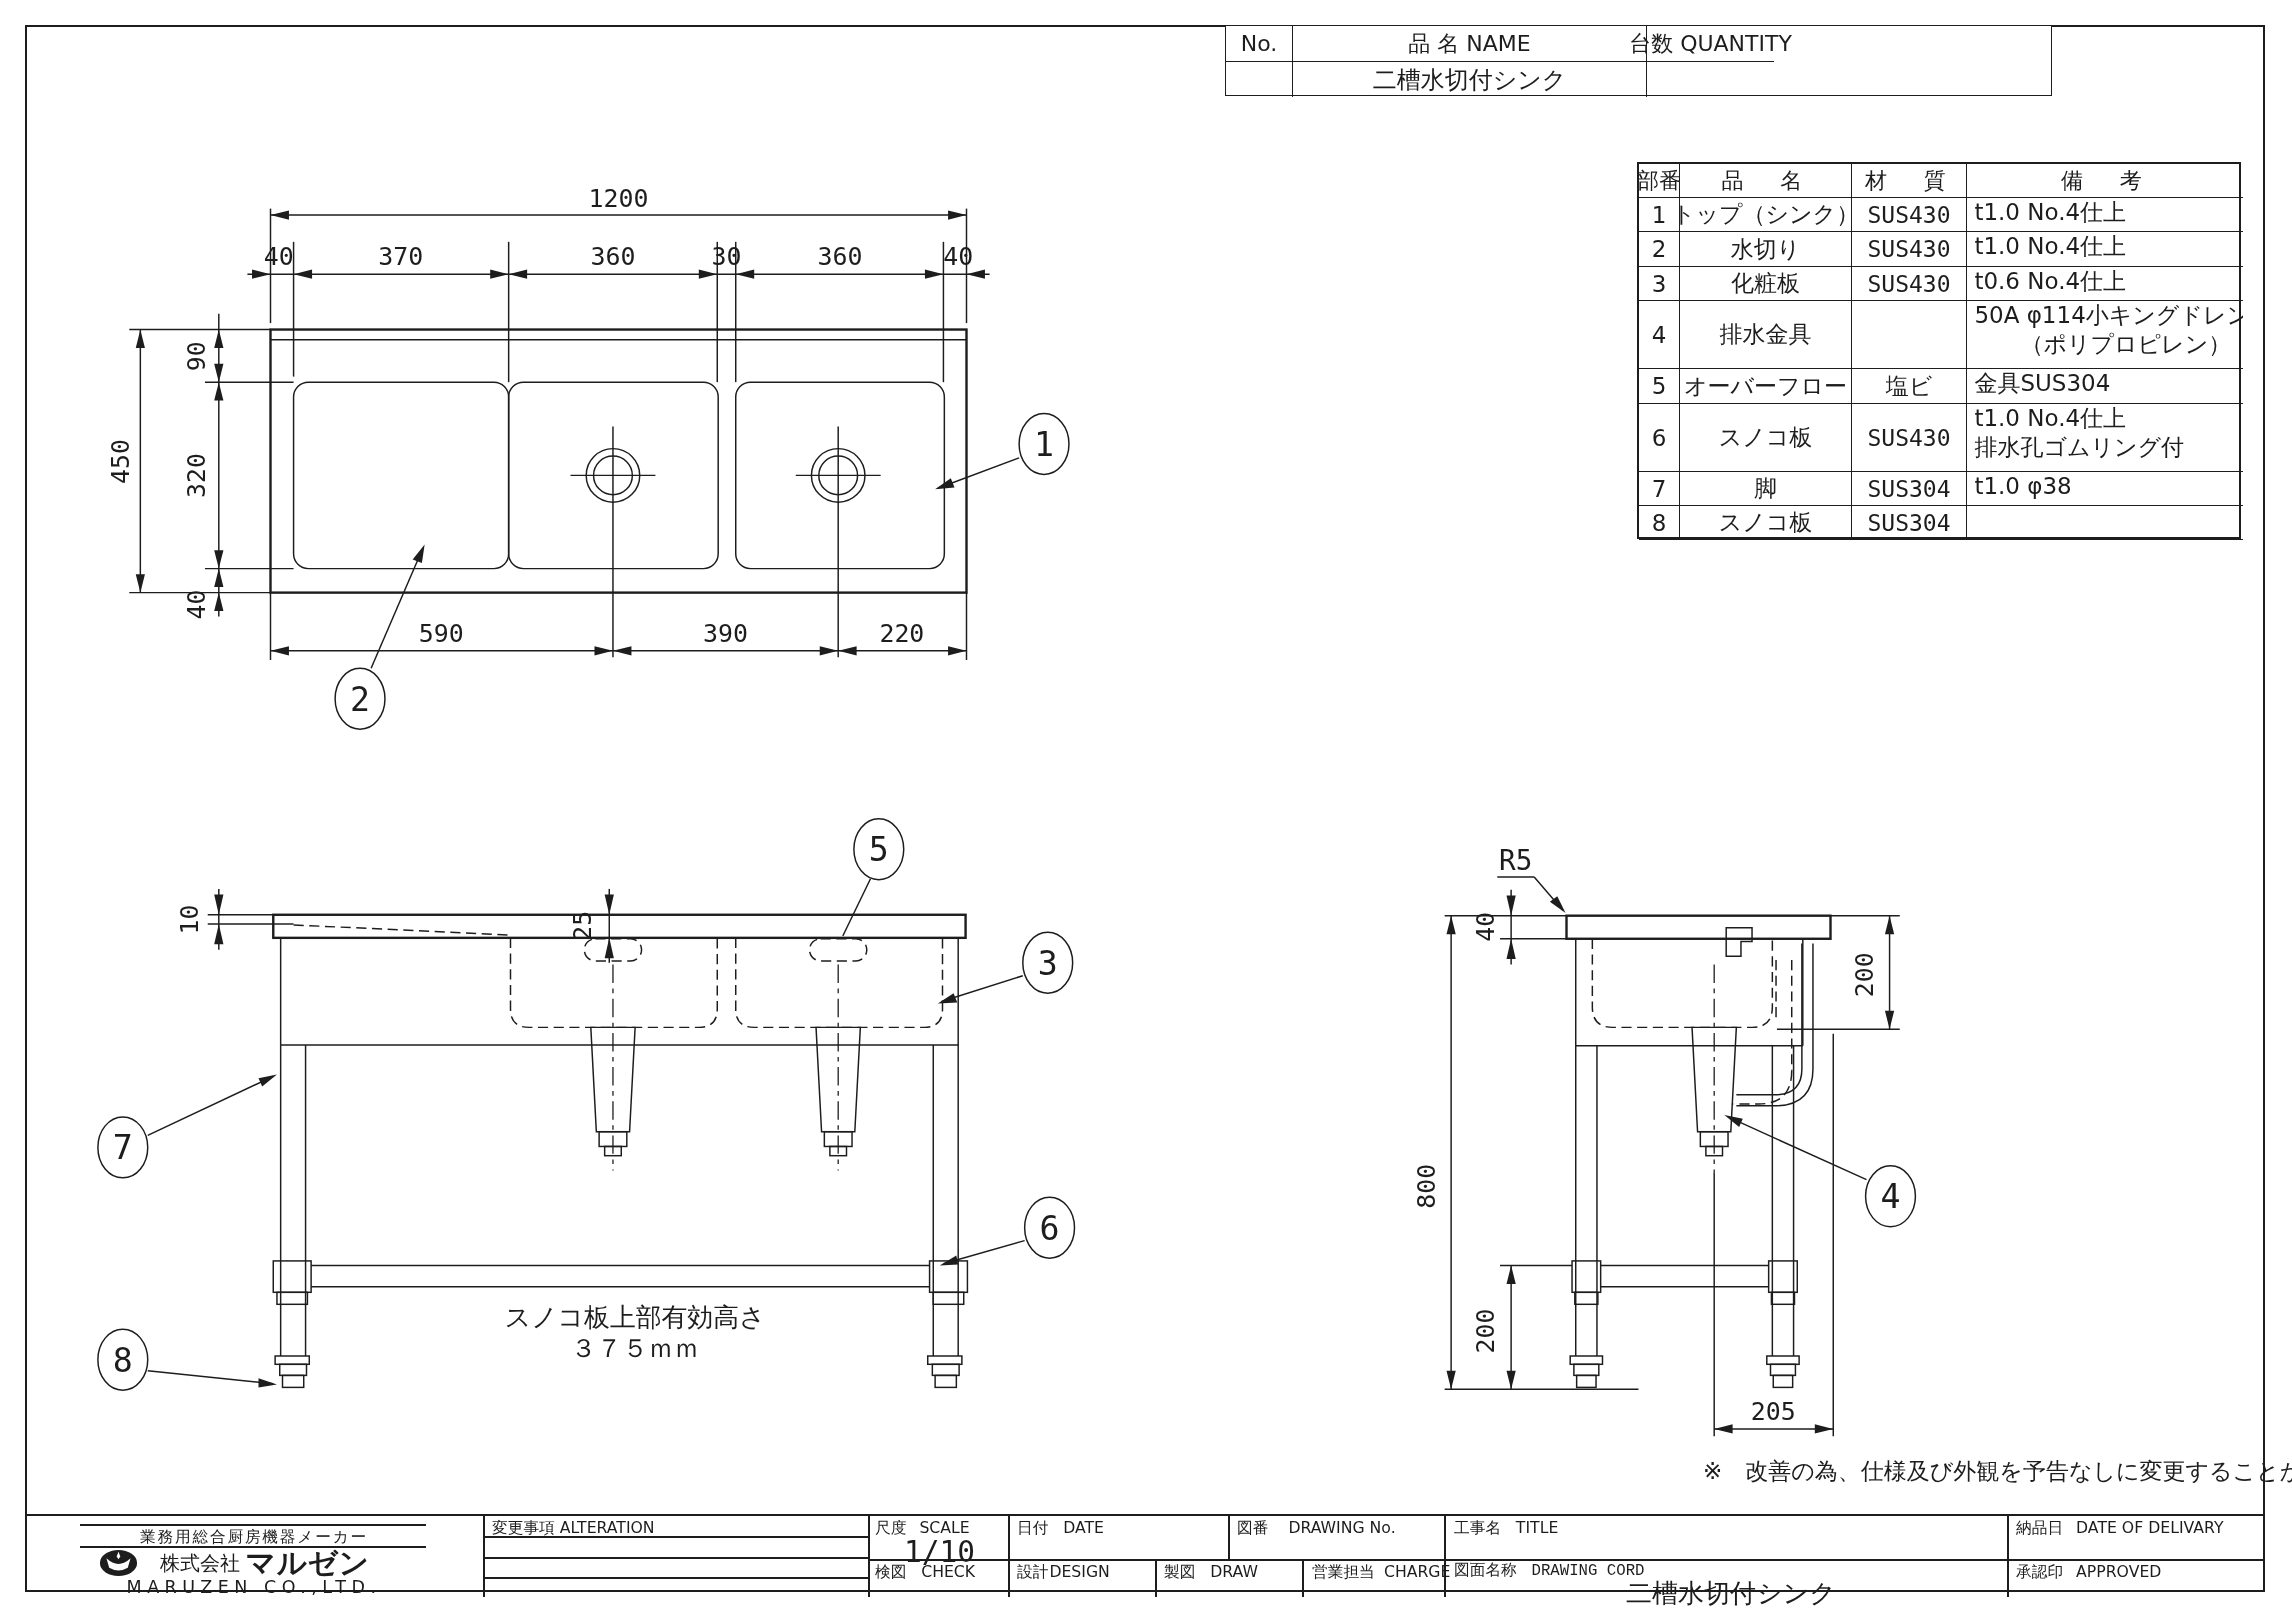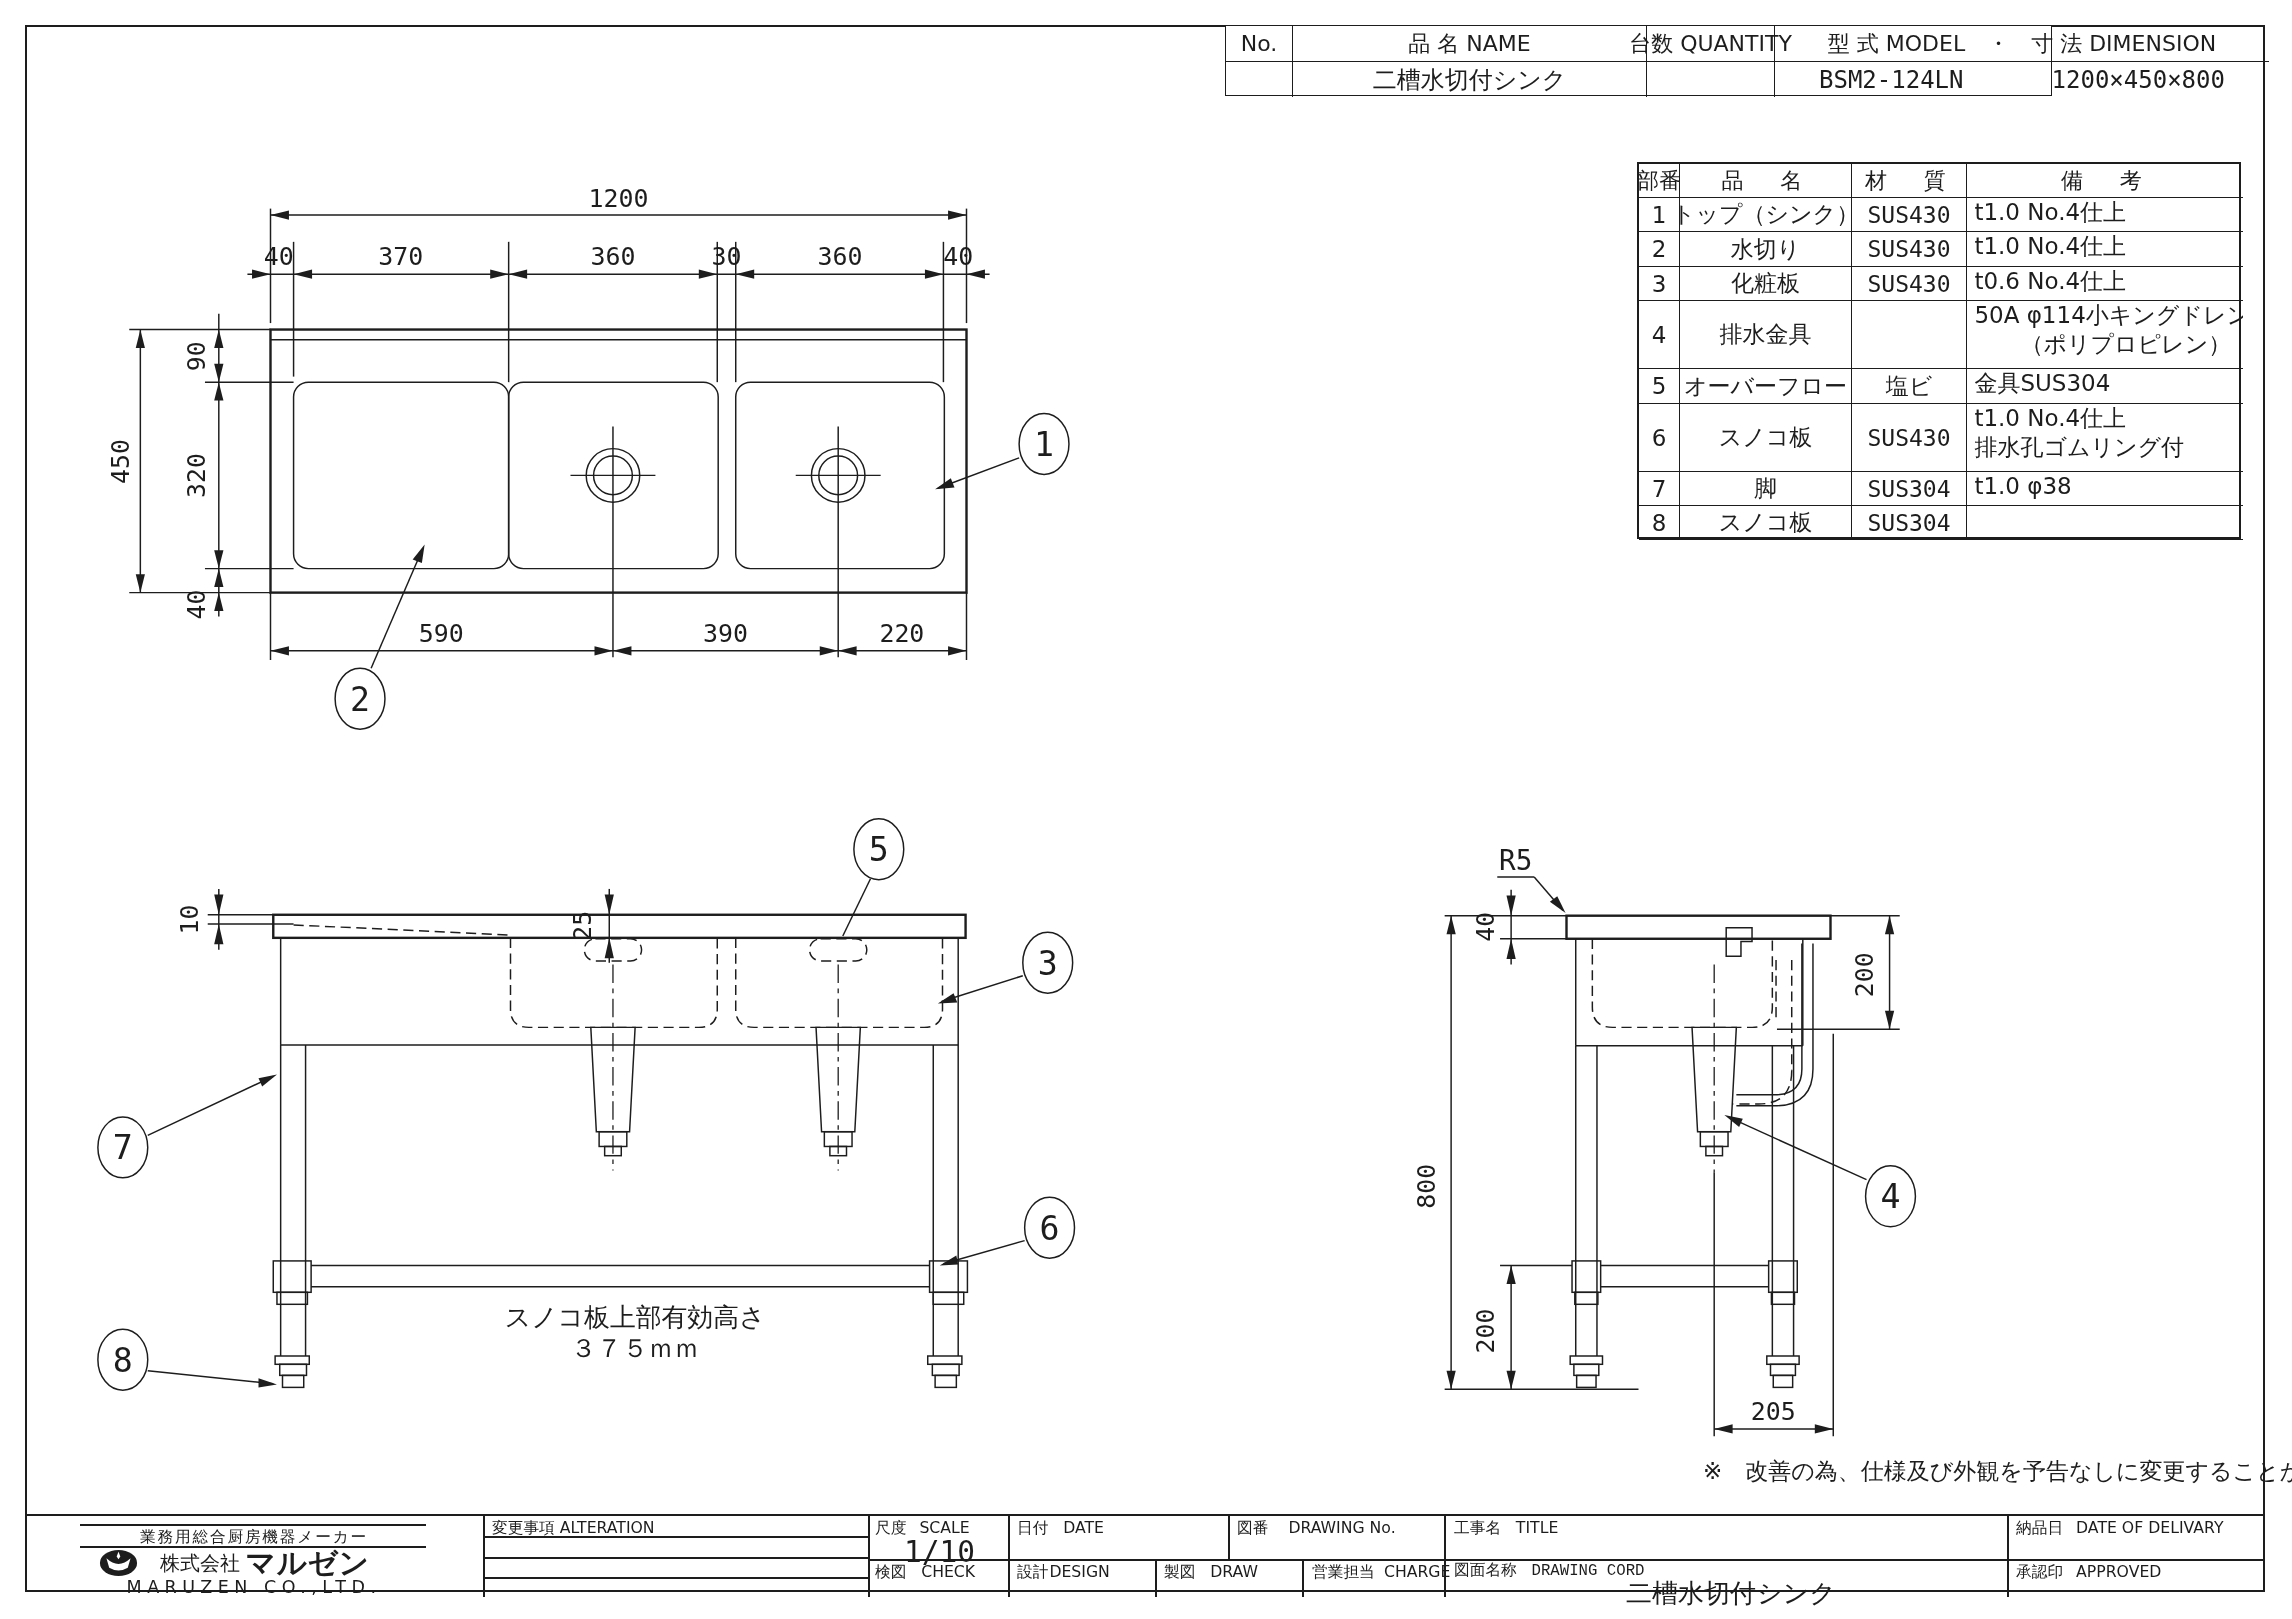--- a/index.html
+++ b/index.html
@@ -316,28 +316,23 @@
         <polygon class="arr" points="1868,1208 1888,1212 1884,1221"></polygon>
         <text class="cnum" x="2048" y="1309" text-anchor="middle">4</text>
       </g>
     </g>
   </svg>
 
   <div class="cellgrid" style="left:1225px;top:25px;width:827px;height:71px;">
     <div class="hcell" style="left:0;top:0;width:66px;height:35px;">No.</div>
     <div class="hcell bl" style="left:66px;top:0;width:354px;height:35px;">品 名  NAME</div>
     <div class="hcell bl" style="left:420px;top:0;width:128px;height:35px;">台数 QUANTITY</div>
-    <div class="hcell bl" style="left:548px;top:0;width:495px;height:35px;">型 式  MODEL　・　寸 法  DIMENSION</div>
     <div class="hcell bt" style="left:0;top:35px;width:66px;height:36px;"></div>
     <div class="hcell bl bt" style="left:66px;top:35px;width:354px;height:36px;font-size:24px;">二槽水切付シンク</div>
     <div class="hcell bl bt" style="left:420px;top:35px;width:128px;height:36px;"></div>
-    <div class="hcell bl bt big" style="left:548px;top:35px;width:495px;height:36px;justify-content:space-around;font-size:24px;">
-      <span>BSM2-124LN</span>
-      <span>1200×450×800</span>
-    </div>
   </div>
 
   <div id="parts">
     <div class="hd" style="letter-spacing:0;">部番</div>
     <div class="hd">品　名</div>
     <div class="hd">材　質</div>
     <div class="hd">備　考</div>
 
     <div>1</div>
     <div>トップ（シンク）</div>

